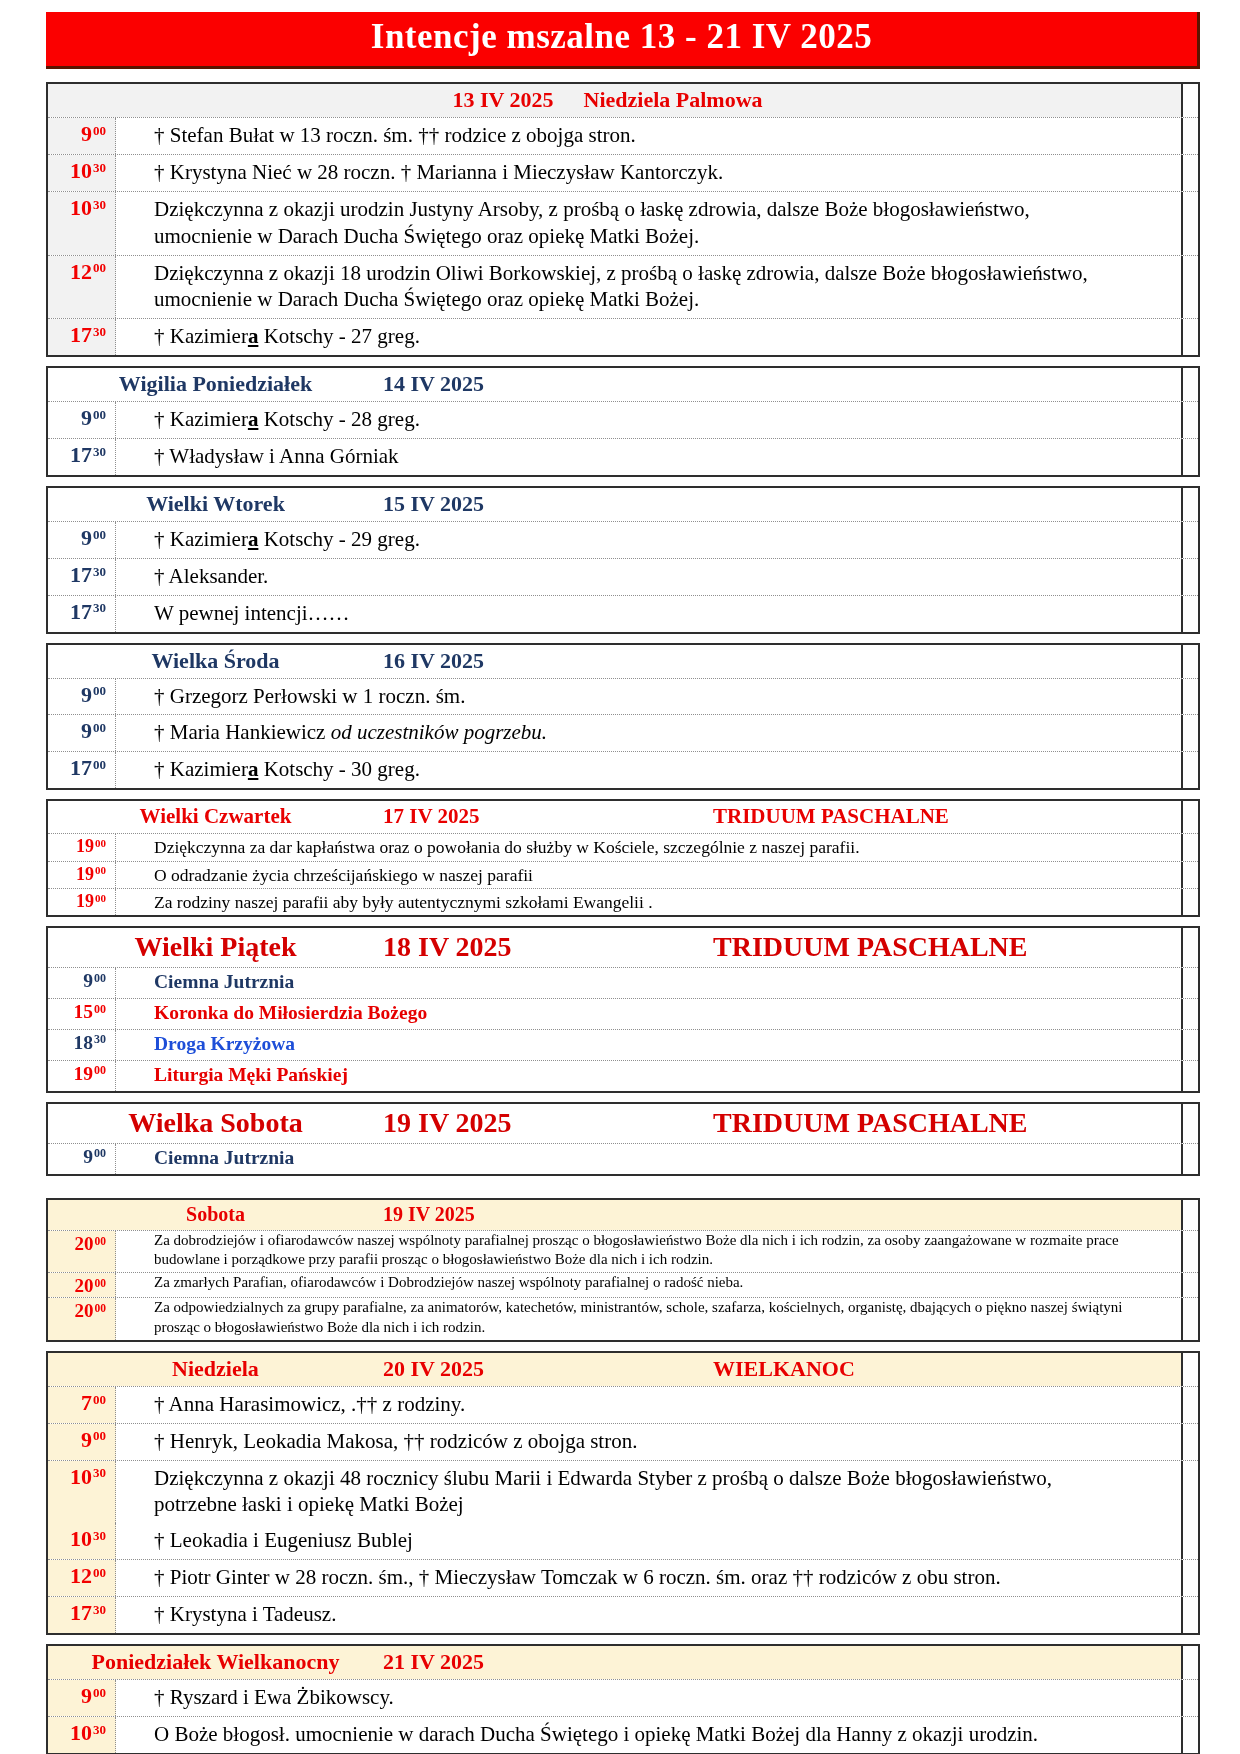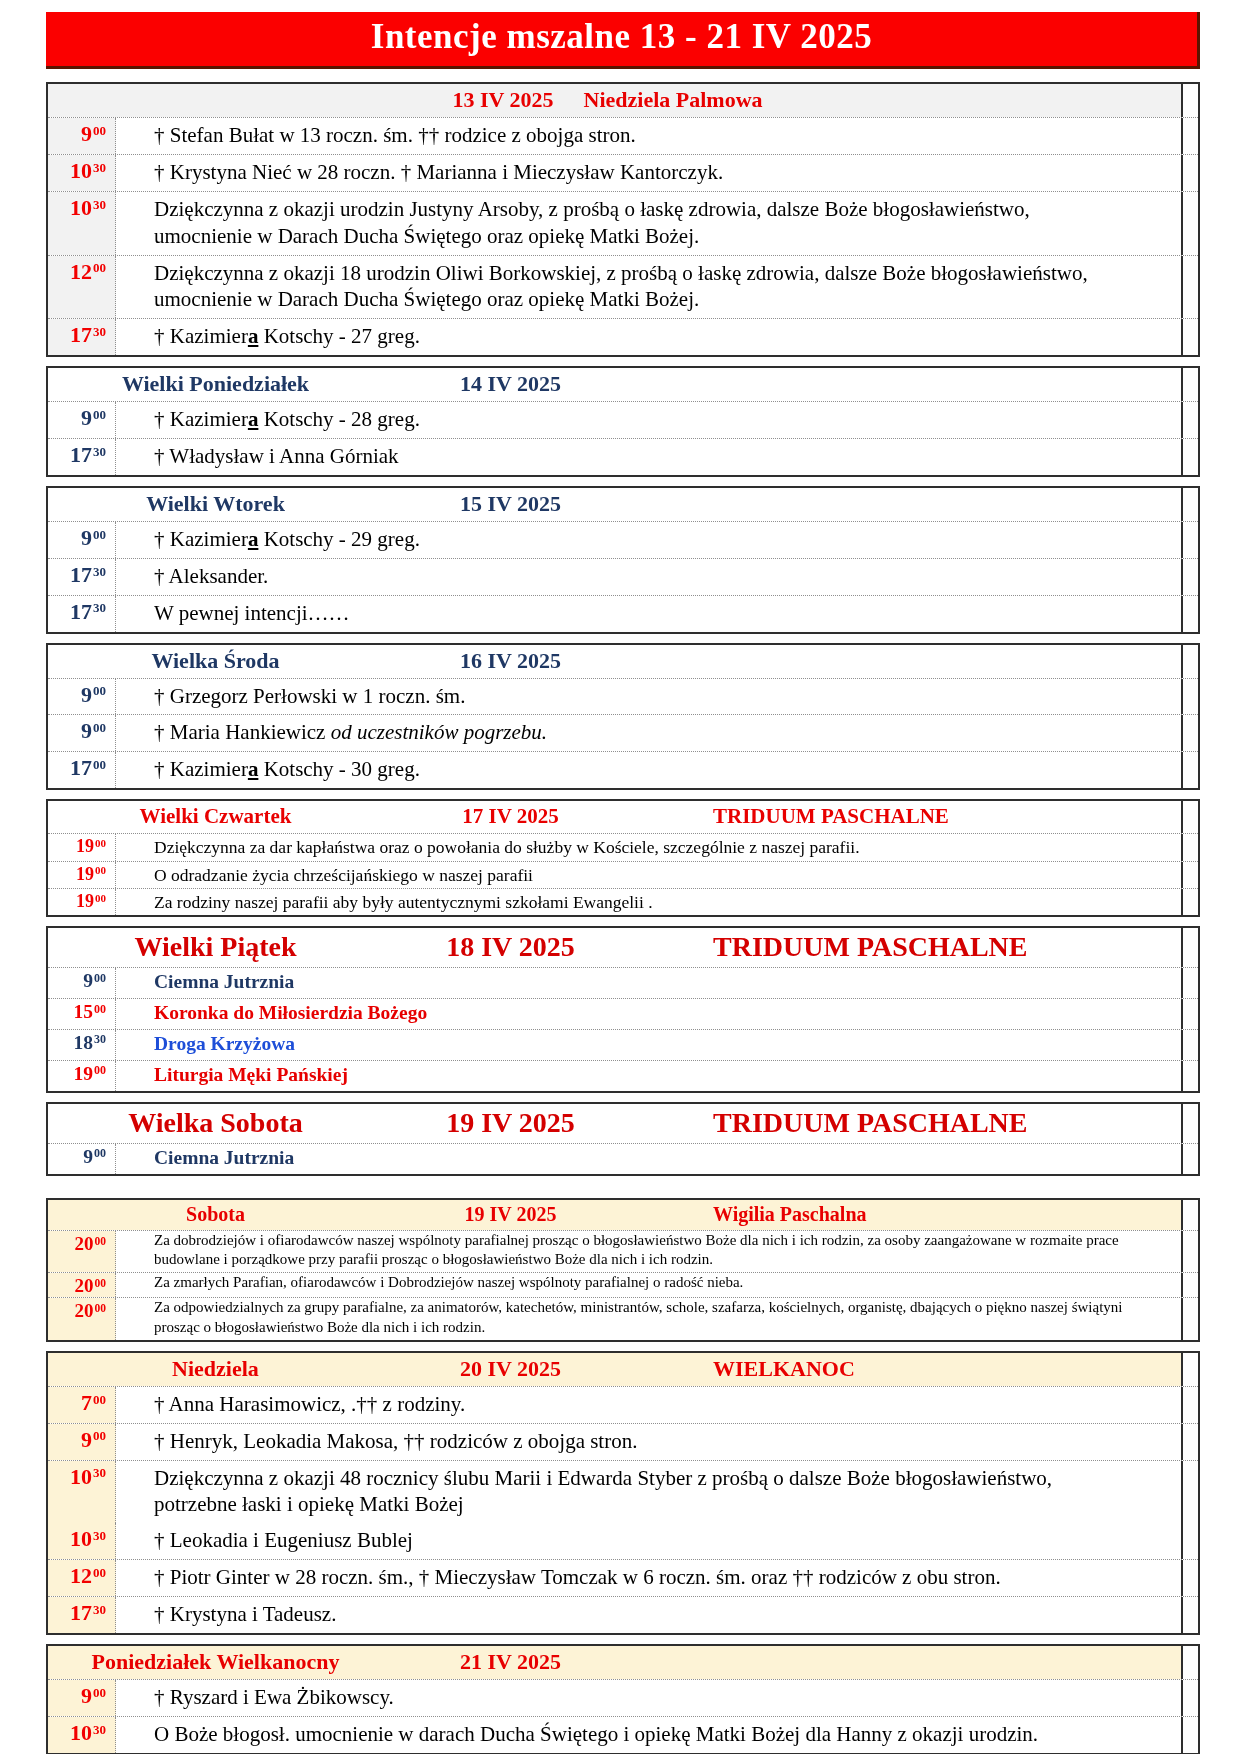--- a/index.html
+++ b/index.html
@@ -25,21 +25,21 @@
   .section{
     border:2px solid #2e2e2e;
     background:#ffffff;
     margin-bottom:9px;
   }
   .gap-lg{margin-top:22px;}
   .hdr{display:flex;align-items:stretch;font-weight:bold;}
   .hdr-main{flex:1;display:flex;align-items:center;padding:3px 14px 4px 0;}
   .hdr-center{justify-content:center;gap:30px;}
   .h-name{width:335px;flex:0 0 335px;text-align:center;}
-  .h-date{width:255px;flex:0 0 255px;text-align:center;}
+  .h-date{width:255px;flex:0 0 255px;text-align:left;}
   .h-extra{flex:1;text-align:left;padding-left:75px;}
   .row{display:flex;align-items:stretch;border-top:1px dotted #8f8f8f;gap:25px;}
   .row.joined{border-top:none;}
   .time-cell{
     flex:0 0 68px;width:68px;box-sizing:border-box;
     text-align:right;padding:3px 9px 0 0;
     font-weight:bold;
     border-right:1px dotted #8f8f8f;
   }
   .text-cell{flex:1;padding:4px 30px 5px 13px;line-height:1.28;}
@@ -106,21 +106,21 @@
       </div>
       <div class="row">
         <div class="time-cell" style="color: rgb(242, 0, 0);"><span>17</span><span class="sup">30</span></div>
         <div class="text-cell"><span>† Kazimier</span><span class="b u">a</span><span> Kotschy - 27 greg.</span></div>
         <div class="right-col"></div>
       </div>
     </div>
     <div class="section theme-white size-normal">
       <div class="hdr" style="color: rgb(31, 56, 100);">
         <div class="hdr-main">
-          <div class="h-name">Wielki Poniedziałek</div>
+          <div class="h-name">Wigilia Poniedziałek</div>
           <div class="h-date">14 IV 2025</div>
         </div>
         <div class="right-col"></div>
       </div>
       <div class="row">
         <div class="time-cell" style="color: rgb(31, 56, 100);"><span>9</span><span class="sup">00</span></div>
         <div class="text-cell"><span>† Kazimier</span><span class="b u">a</span><span> Kotschy - 28 greg.</span></div>
         <div class="right-col"></div>
       </div>
       <div class="row">
@@ -245,21 +245,20 @@
         <div class="time-cell" style="color: rgb(31, 56, 100);"><span>9</span><span class="sup">00</span></div>
         <div class="text-cell b" style="color: rgb(31, 56, 100);">Ciemna Jutrznia</div>
         <div class="right-col"></div>
       </div>
     </div>
     <div class="section theme-cream size-small8 gap-lg">
       <div class="hdr" style="color: rgb(232, 0, 0);">
         <div class="hdr-main">
           <div class="h-name">Sobota</div>
           <div class="h-date">19 IV 2025</div>
-          <div class="h-extra">Wigilia Paschalna</div>
         </div>
         <div class="right-col"></div>
       </div>
       <div class="row">
         <div class="time-cell" style="color: rgb(242, 0, 0);"><span>20</span><span class="sup">00</span></div>
         <div class="text-cell">Za dobrodziejów i ofiarodawców naszej wspólnoty parafialnej  prosząc o błogosławieństwo Boże dla nich i ich rodzin, za osoby zaangażowane w rozmaite prace budowlane i porządkowe przy parafii prosząc o błogosławieństwo Boże dla nich i ich rodzin.</div>
         <div class="right-col"></div>
       </div>
       <div class="row">
         <div class="time-cell" style="color: rgb(242, 0, 0);"><span>20</span><span class="sup">00</span></div>

